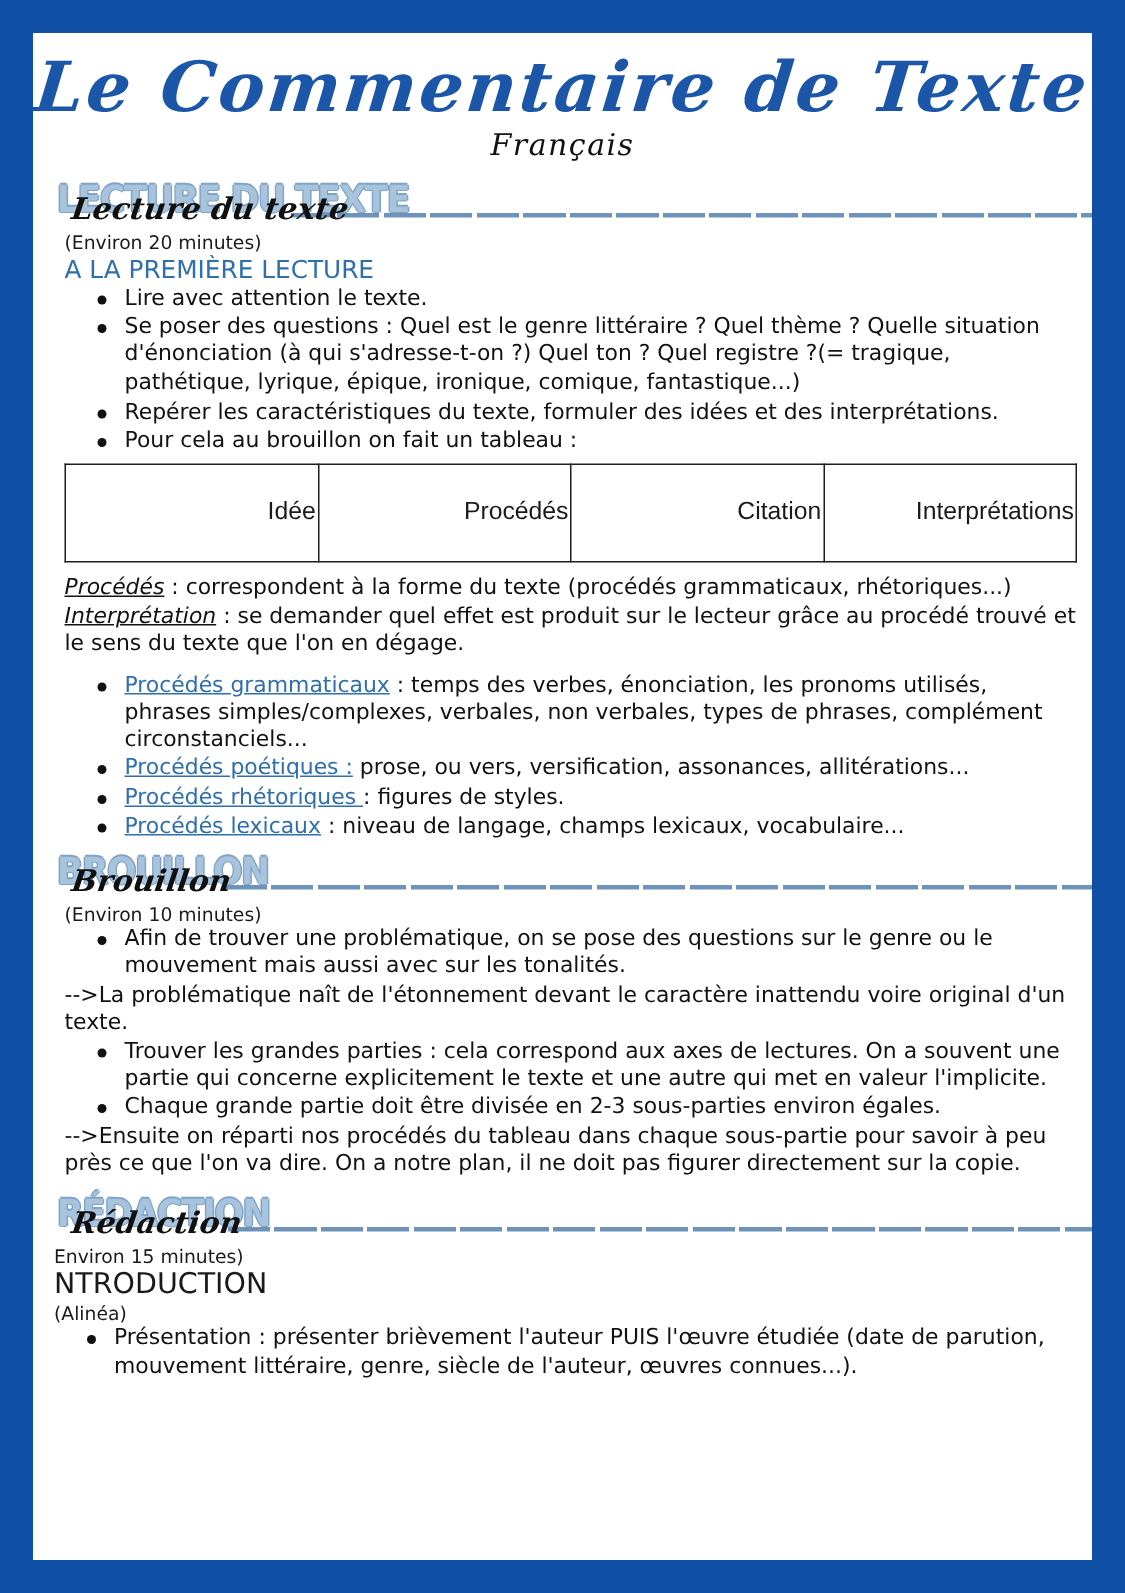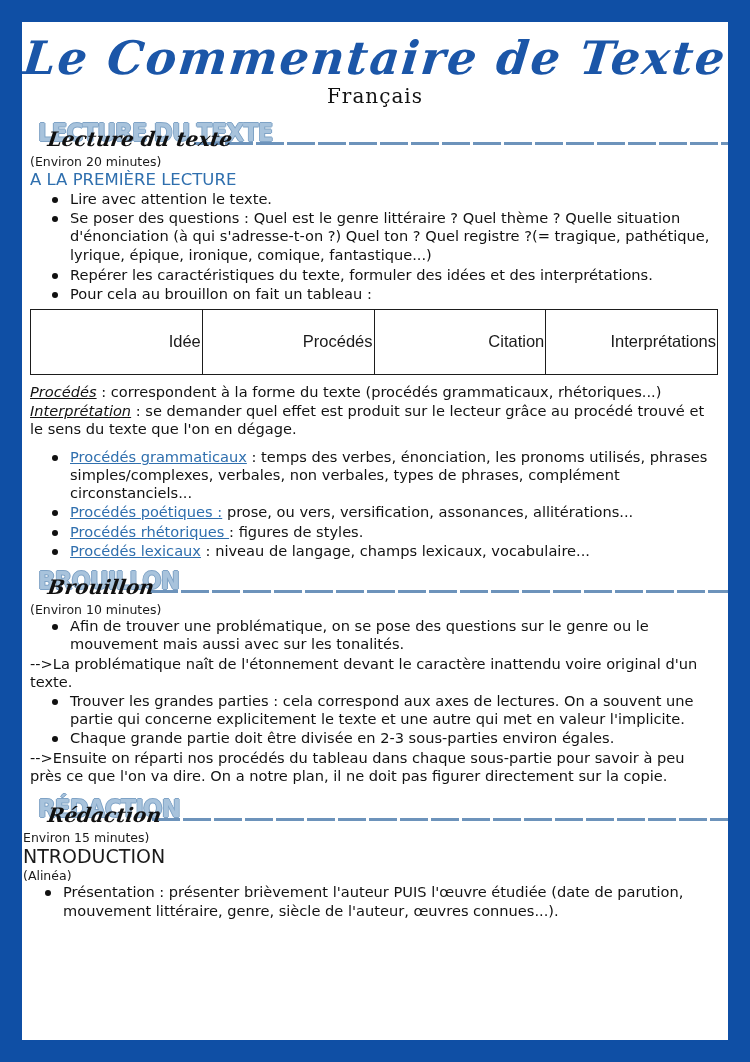--- a/index.html
+++ b/index.html
@@ -24,20 +24,21 @@
     font-weight:bold;
     font-size:46px;
     line-height:1.05;
     color:#1b56a8;
     letter-spacing:2px;
     transform:skewX(-6deg);
     white-space:nowrap;
   }
   .doc-subtitle{
     font-family:"DejaVu Serif", serif;
+    font-style:italic;
     font-size:20px;
     color:#111;
     margin-top:2px;
     letter-spacing:1px;
   }
   
   .section-head{
     position:relative;
     height:34px;
     margin:10px 0 2px 0;
@@ -80,21 +81,21 @@
       repeating-linear-gradient(to right,
         #6d93bb 0px, #6d93bb 28px,
         #ffffff 28px, #ffffff 31px);
     z-index:0;
   }
   .rule-lecture{ left:172px; right:-4px; }
   .rule-brouillon{ left:128px; right:-4px; }
   .rule-redaction{ left:130px; right:-4px; }
 
   
-  .body-area{ padding:0 10px 0 8px; }
+  .body-area{ padding:0 10px 0 21px; }
   .meta{
     font-size:12.5px; color:#1a1a1a;
     margin:2px 0 0 0;
     font-family:"DejaVu Sans", sans-serif;
   }
   .sub-head{
     font-size:16.5px;
     color:#2f6fae;
     font-family:"DejaVu Sans", sans-serif;
     margin:1px 0 1px 0;

